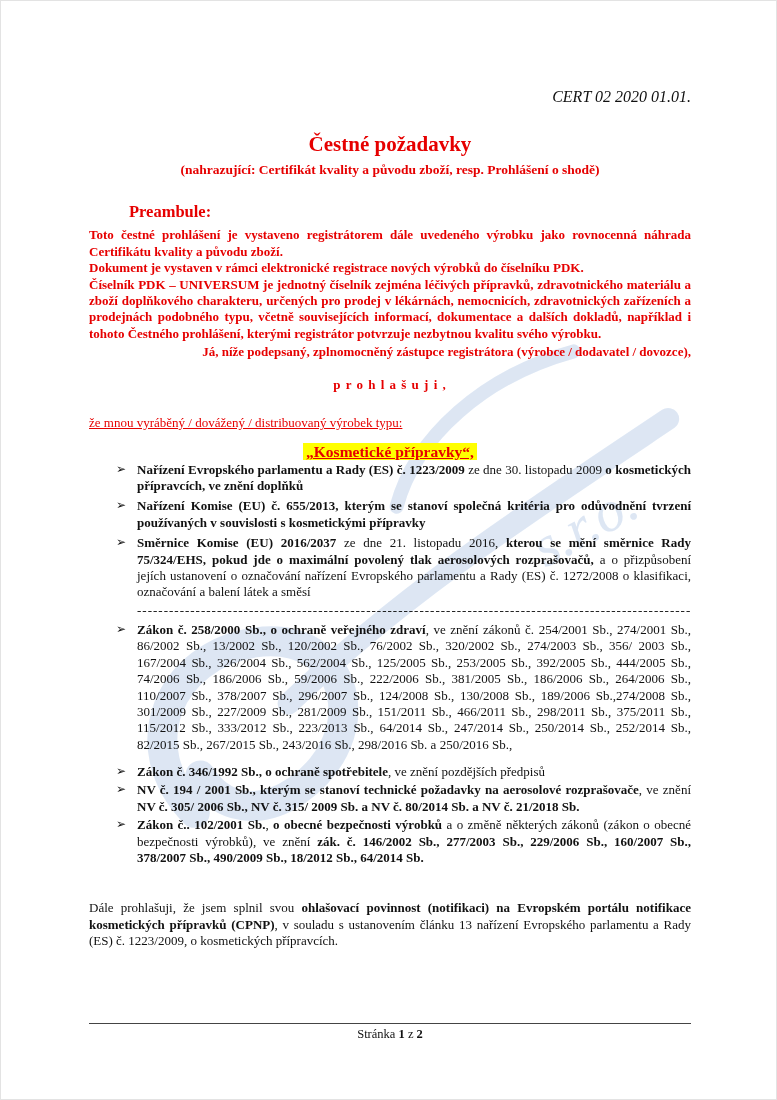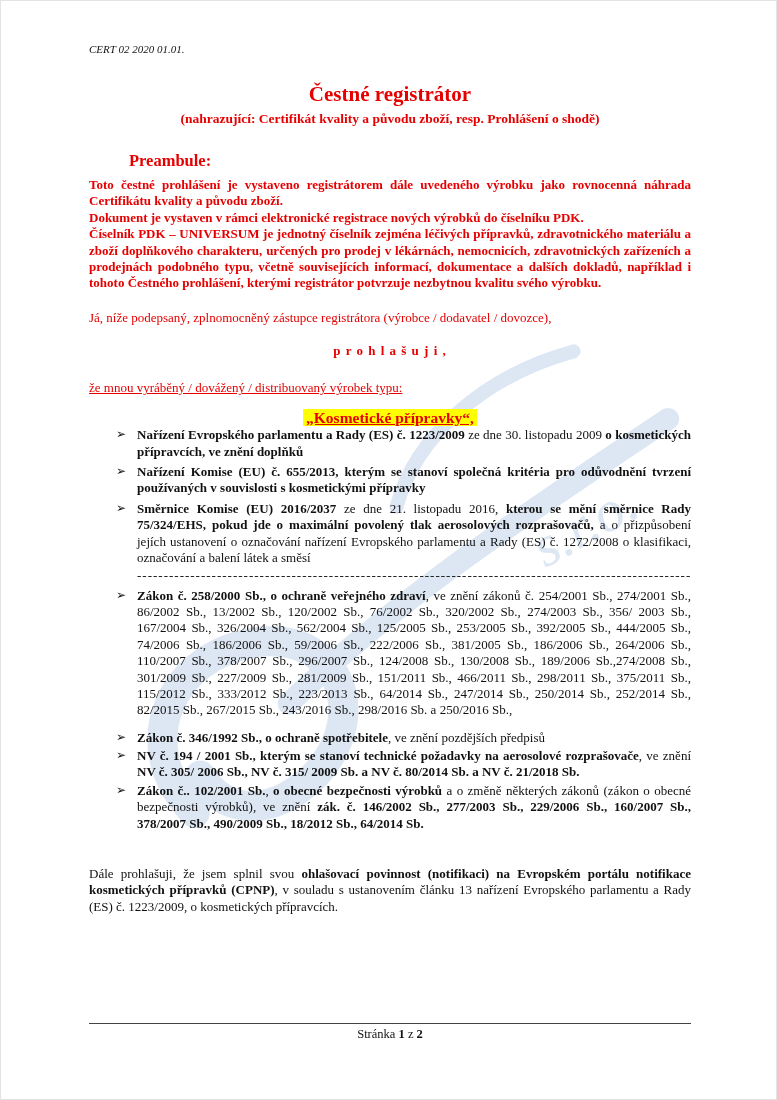--- a/index.html
+++ b/index.html
@@ -6,29 +6,29 @@
   html,body { background:#ffffff; }
   body { font-family:"Liberation Serif","DejaVu Serif",serif; color:var(--text,#111111); }
   .page { position:relative; width:777px; height:1100px; background:#ffffff; overflow:hidden; border:1px solid #e3e3e3; }
 
   .watermark { position:absolute; inset:0; z-index:0; pointer-events:none; }
   .wm-stroke { stroke:var(--watermark,#bccfe9); fill:none; }
   .wm-text   { fill:var(--watermark,#bccfe9); font-style:italic; }
 
   .content { position:relative; z-index:1; padding:42px 85px 0 88px; font-size:13px; line-height:1.26; }
 
-  .doc-code { font-style:italic; font-size:11px; margin-bottom:24px; }
+  .doc-code { text-align:right; font-style:italic; font-size:16px; margin-bottom:24px;margin-top:44px; }
 
   .title { color:var(--red,#e60000); font-weight:bold; font-size:21px; text-align:center; margin-bottom:3px; }
   .subtitle { color:var(--red,#e60000); font-weight:bold; font-size:13.5px; text-align:center; margin-bottom:24px; }
 
   .preamble-heading { color:var(--red,#e60000); font-weight:bold; font-size:16.5px; margin-bottom:5px;margin-left:40px; }
   .preamble p { color:var(--red,#e60000); font-weight:bold; text-align:justify; }
 
-  .intro { color:var(--red,#e60000); text-align:left; margin-top:18px; }
+  .intro { color:var(--red,#e60000); text-align:right; margin-top:2px;font-weight:bold; }
   .verb  { color:var(--red,#e60000); font-weight:bold; text-align:center; letter-spacing:1px; margin-top:17px; }
   .product-intro { color:var(--red,#e60000); margin-top:21px;text-decoration:underline; }
   .product-type-row { text-align:center; margin-top:11px; }
   .product-type { color:var(--red,#e60000); font-weight:bold; font-size:15.5px; text-decoration:underline; background:var(--highlight,#ffff00); padding:0 3px;margin-top:40px; }
   .compliance { margin-top:13px; margin-bottom:15px; }
 
   .reg-list { list-style:none; margin-left:27px; }
   .reg-item { display:flex; margin-bottom:4px; }
   .reg-item.no-gap { margin-bottom:2px; }
   .reg-item.gap-after { margin-bottom:11px; }
@@ -55,21 +55,21 @@
       <path class="wm-stroke" stroke-width="22" stroke-linecap="round" d="M 230 640 C 380 600 520 590 700 575"></path>
       <path class="wm-stroke" stroke-width="14" stroke-linecap="round" d="M 420 520 C 470 468 560 448 650 470"></path>
       <text class="wm-text" x="520" y="646" font-size="58">s.r.o.</text>
     </g>
   </svg>
 
   <div class="content">
 
     <div class="doc-code">CERT 02 2020 01.01.</div>
 
-    <h1 class="title">Čestné registrátor</h1>
+    <h1 class="title">Čestné požadavky</h1>
     <div class="subtitle">(nahrazující: Certifikát kvality a původu zboží, resp. Prohlášení o shodě)</div>
 
     <section class="preamble">
       <div class="preamble-heading">Preambule:</div>
       <p>Toto čestné prohlášení je vystaveno registrátorem dále uvedeného výrobku jako rovnocenná náhrada Certifikátu kvality a původu zboží.</p>
       <p>Dokument je vystaven v rámci elektronické registrace nových výrobků do číselníku PDK.</p>
       <p>Číselník PDK – UNIVERSUM je jednotný číselník zejména léčivých přípravků, zdravotnického materiálu a zboží doplňkového charakteru, určených pro prodej v lékárnách, nemocnicích, zdravotnických zařízeních a prodejnách podobného typu, včetně souvisejících informací, dokumentace a dalších dokladů, například i tohoto Čestného prohlášení, kterými registrátor potvrzuje nezbytnou kvalitu svého výrobku.</p>
     </section>
 
     <p class="intro">Já, níže podepsaný, zplnomocněný zástupce registrátora (výrobce / dodavatel / dovozce),</p>

